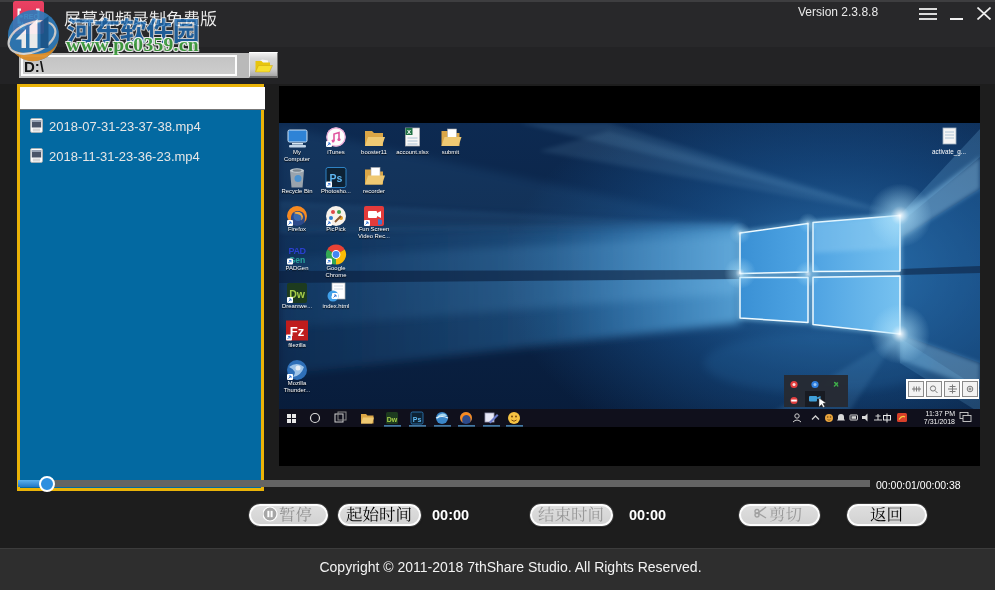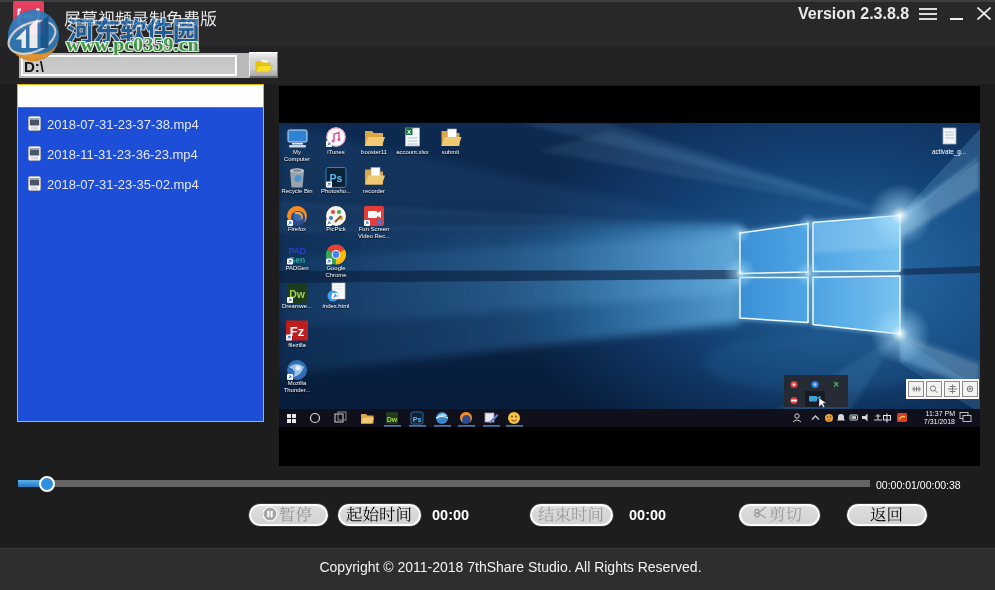--- a/index.html
+++ b/index.html
@@ -1,25 +1,25 @@
 <!DOCTYPE html>
 <html><head><meta charset="utf-8">
 <style>
 *{margin:0;padding:0;box-sizing:border-box}
 html,body{width:995px;height:590px;overflow:hidden;background:#1d1d1d;font-family:"Liberation Sans",sans-serif}
 .abs{position:absolute}
 #win{position:relative;width:995px;height:590px;background:#1d1d1d}
 #titlebar{position:absolute;left:0;top:0;width:995px;height:47px;background:#28282a}
 #toolrow{position:absolute;left:0;top:47px;width:995px;height:37px;background:#232325}
-#verstxt{position:absolute;left:798px;top:5px;font-size:16px;font-weight:bold;color:#e9e9e9}
+#verstxt{position:absolute;left:798px;top:5px;font-size:12px;font-weight:normal;color:#e9e9e9}
 #pathinput{position:absolute;left:19px;top:53px;width:230px;height:25px;background:#b9b9b9}
 #pathinner{position:absolute;left:21px;top:55px;width:216px;height:21px;background:linear-gradient(#c4c4c4,#cdcdcd);border:2px solid #fdfdfd}
 #pathtxt{position:absolute;left:24px;top:58px;font-size:15px;font-weight:bold;color:#141414}
 #folderbtn{position:absolute;left:249px;top:52px;width:29px;height:26px;background:linear-gradient(#f2f2f2,#d6d6d6 25%,#cccccc 70%,#a8a8a8);border-top:1px solid #fff;border-left:1px solid #eee;border-right:1px solid #777;border-bottom:2px solid #6a6a6a}
-#panel{position:absolute;left:17px;top:84px;width:247px;height:338px;border:1px solid #eab308;background:#1d4ed8}
+#panel{position:absolute;left:17px;top:84px;width:247px;height:407px;border:3px solid #eab308;background:#0369a1}
 #panelhdr{position:absolute;left:0;top:0;width:245px;height:23px;background:#fff;border-bottom:1px solid #777}
 .fitem{position:absolute;left:9px;width:230px;height:22px;color:#e6e6e6;font-size:13px}
 .fitem .lbl{position:absolute;left:20px;top:3px}
 #preview{position:absolute;left:279px;top:86px;width:701px;height:380px;background:#000}
 #slider{position:absolute;left:18px;top:480px;width:852px;height:7px;background:#646464}
 #sliderfill{position:absolute;left:0;top:0;width:26px;height:7px;background:linear-gradient(#5db2ef,#2277c4)}
 #thumb{position:absolute;left:20.5px;top:-4.5px;width:16px;height:16px;border-radius:50%;background:#2e8fdf;border:2.5px solid #fff}
 #timetxt{position:absolute;left:876px;top:479px;font-size:10.5px;font-family:Liberation Sans, sans-serif;color:#fff;letter-spacing:0px}
 .btn{position:absolute;top:504px;height:22px;border:2.5px solid #fcfcfc;border-radius:12px;background:linear-gradient(#dedede,#d2d2d2);box-shadow:0 0 0 1px #3a3a3a, 0 2px 2px rgba(0,0,0,0.35)}
 #footer{position:absolute;left:0;top:548px;width:995px;height:42px;background:#2e2e2e;border-top:1px solid #3c3c3c}
@@ -93,29 +93,20 @@
         <span class="lbl">2018-07-31-23-37-38.mp4</span>
       </div>
 <div class="fitem" style="top:59px">
 <svg width="13" height="15" viewBox="0 0 13 15" style="position:absolute;left:1px;top:2px">
 <rect x="0.5" y="0.5" width="12" height="14" rx="1.5" fill="#fdfdfd" stroke="#b0b0b0" stroke-width="0.8"></rect>
 <rect x="1.8" y="2" width="9.4" height="7.5" fill="#4a5568"></rect>
 <rect x="1.8" y="2" width="9.4" height="2" fill="#98a4b5"></rect>
 <rect x="2.8" y="10.5" width="7.4" height="3" fill="#d8d8d8"></rect>
 </svg>
         <span class="lbl">2018-11-31-23-36-23.mp4</span>
-      </div>
-<div class="fitem" style="top:89px">
-<svg width="13" height="15" viewBox="0 0 13 15" style="position:absolute;left:1px;top:2px">
-<rect x="0.5" y="0.5" width="12" height="14" rx="1.5" fill="#fdfdfd" stroke="#b0b0b0" stroke-width="0.8"></rect>
-<rect x="1.8" y="2" width="9.4" height="7.5" fill="#4a5568"></rect>
-<rect x="1.8" y="2" width="9.4" height="2" fill="#98a4b5"></rect>
-<rect x="2.8" y="10.5" width="7.4" height="3" fill="#d8d8d8"></rect>
-</svg>
-        <span class="lbl">2018-07-31-23-35-02.mp4</span>
       </div>
 </div>
 <div id="preview"></div>
 <svg class="abs" style="left:279px;top:123px" width="701" height="304" viewBox="0 0 701 304">
 <defs>
 <linearGradient id="base" x1="0" y1="0" x2="0" y2="1">
           <stop offset="0" stop-color="#0d2a51"></stop>
           <stop offset="0.55" stop-color="#0a2245"></stop>
           <stop offset="1" stop-color="#081c3a"></stop>
         </linearGradient>

